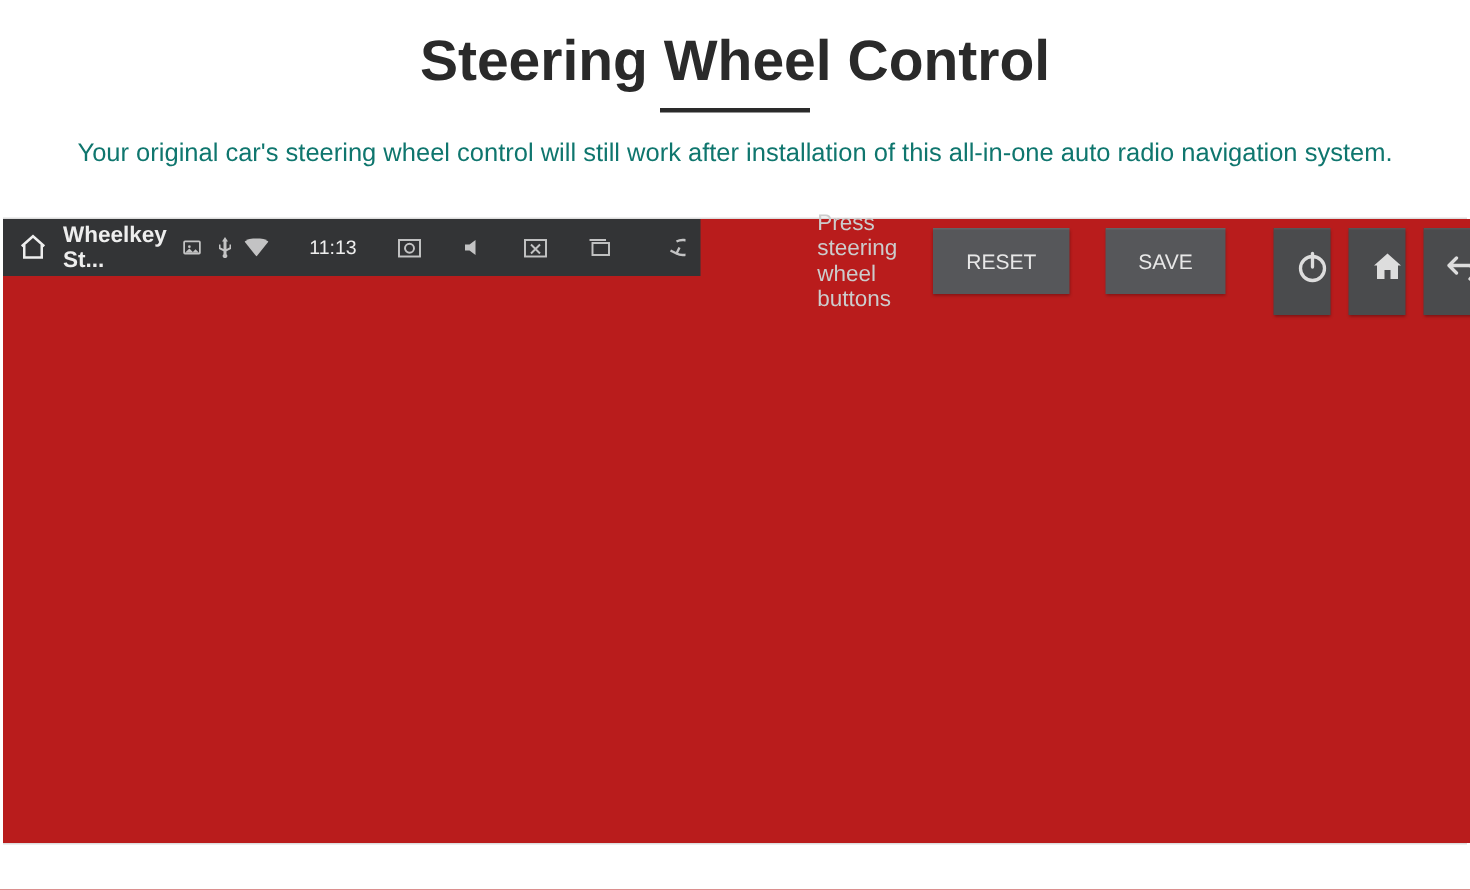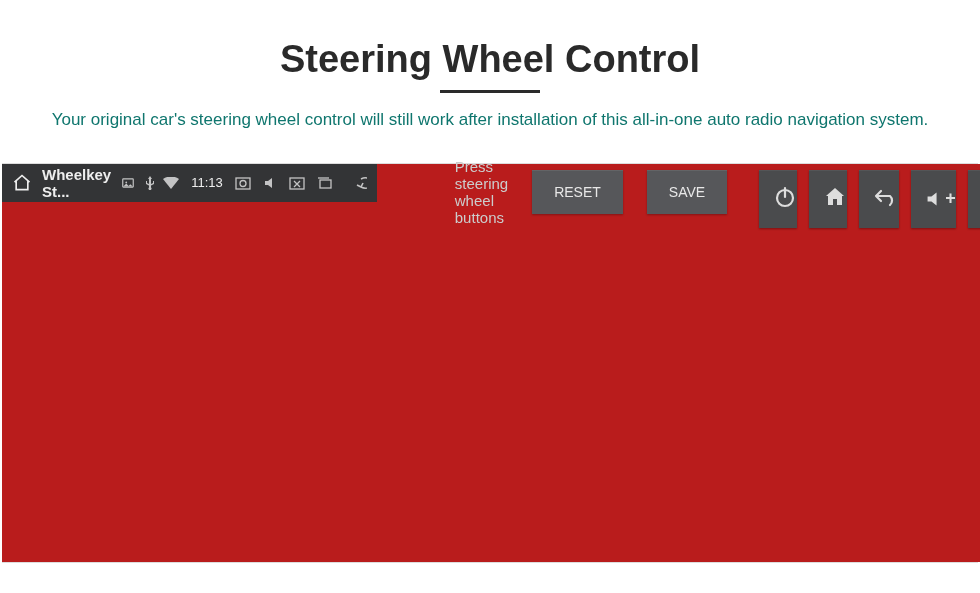--- a/index.html
+++ b/index.html
@@ -1,18 +1,18 @@
 <!DOCTYPE html>
 <html><head>
 <meta charset="utf-8">
 <style>
 * { margin: 0; padding: 0; box-sizing: border-box; }
 body { width: 980px; height: 593px; font-family: Arial, sans-serif; background: #fff; overflow: hidden; }
 .page { width: 100%; height: 100%; display: flex; flex-direction: column; }
-.header { text-align: center; padding: 38px 40px 20px; }
+.header { text-align: center; padding: 20px 40px 20px; }
 .title { font-size: 38px; font-weight: 800; color: #2a2a2a; position: relative; display: inline-block; padding-bottom: 12px; }
 .title::after { content: ""; position: absolute; bottom: 0; left: 50%; transform: translateX(-50%); width: 100px; height: 3px; background: #2a2a2a; }
 .subtitle { margin-top: 14px; font-size: 17px; color: #0f766e; line-height: 1.5; max-width: 900px; margin-left: auto; margin-right: auto; }
 .content { flex: 1; display: flex; border-top: 1px solid #ddd; border-bottom: 1px solid #ddd; margin: 10px 2px 30px; }
 .left-panel { width: 380px; position: relative; background: #1a1a1a; overflow: hidden; }
 .wheel-scene { position: absolute; inset: 0; background: radial-gradient(ellipse at 50% 20%, #4a4a4a 0%, #2a2a2a 40%, #0a0a0a 100%); }
 .dash { position: absolute; top: 10px; left: 30px; right: 30px; height: 80px; display: flex; justify-content: center; gap: 30px; }
 .gauge { width: 70px; height: 70px; border: 3px solid #888; border-radius: 50%; background: radial-gradient(circle, #222 60%, #111); }
 .wheel { position: absolute; top: 30px; left: 50%; transform: translateX(-50%); width: 380px; height: 380px; border: 50px solid #1c1c1c; border-radius: 50%; background: transparent; }
 .wheel-hub { position: absolute; top: 50%; left: 50%; transform: translate(-50%, -50%); width: 200px; height: 150px; background: radial-gradient(ellipse at 50% 30%, #5a5a5a, #2a2a2a); border-radius: 40% 40% 50% 50%; }
@@ -25,21 +25,21 @@
 .bc-left { top: 175px; left: 30px; }
 .bc-right { top: 172px; right: 48px; }
 .mini-btn { background: #1a1a1a; border-radius: 3px; display: flex; align-items: center; justify-content: center; color: #aaa; font-size: 10px; }
 .arrow { position: absolute; bottom: 30px; right: -10px; width: 120px; height: 90px; }
 .arrow-body { position: absolute; width: 90px; height: 70px; border: 18px solid #f5c518; border-top: none; border-right: none; border-radius: 0 0 0 60px; bottom: 10px; left: 5px; }
 .arrow-head { position: absolute; right: -5px; top: 5px; width: 0; height: 0; border-left: 22px solid transparent; border-right: 22px solid transparent; border-bottom: 36px solid #f5c518; transform: rotate(55deg); }
 .right-panel { flex: 1; background: #b91c1c; display: flex; flex-direction: row; }
 .status-bar { height: 38px; background: #333436; display: flex; align-items: center; padding: 0 10px; color: #eee; font-size: 14px; gap: 8px; }
 .sb-left { display: flex; align-items: center; gap: 10px; }
 .sb-icon { display: flex; align-items: center; justify-content: center; }
-.sb-right { margin-left: auto; display: flex; align-items: center; gap: 12px; font-size: 13px; }
+.sb-right { margin-left: auto; display: flex; align-items: center; gap: 27px; font-size: 13px; }
 .sb-mini { opacity: .85; display:flex; align-items:center; }
 .app-title { font-weight: 600; font-size: 15px; }
 .toolbar { height: 56px; display: flex; align-items: center; padding: 0 18px; gap: 24px; }
 .toolbar-text { color: #ccc; font-size: 15px; margin-left: 60px; margin-right: auto; }
 .btn { height: 44px; padding: 0 22px; background: #56575a; color: #e8e8e8; font-size: 14px; font-weight: 400; border: none; display: flex; align-items: center; justify-content: center; cursor: pointer; box-shadow: inset 0 1px 0 rgba(255,255,255,.08), 0 1px 2px rgba(0,0,0,.3); }
 .tile-row { display: flex; gap: 12px; padding: 6px 14px 14px; }
 .tile { flex: 1; height: 58px; background: #4a4b4d; display: flex; align-items: center; justify-content: flex-start; padding-left: 14px; box-shadow: inset 0 1px 0 rgba(255,255,255,.06), 0 1px 2px rgba(0,0,0,.35); cursor: pointer; color: #ddd; }
 .tile svg, .tile .vol { flex-shrink: 0; }
 .vol { display: flex; align-items: center; gap: 2px; font-size: 18px; font-weight: 600; color: #ddd; }
 .blank-area { flex: 1; }

